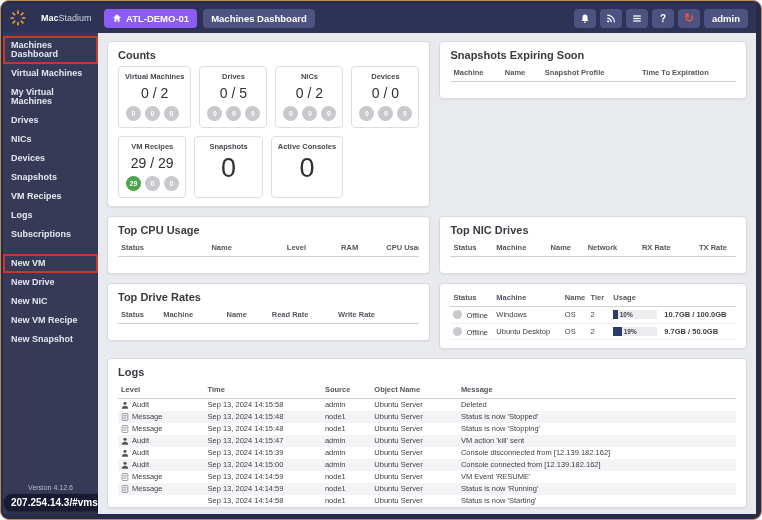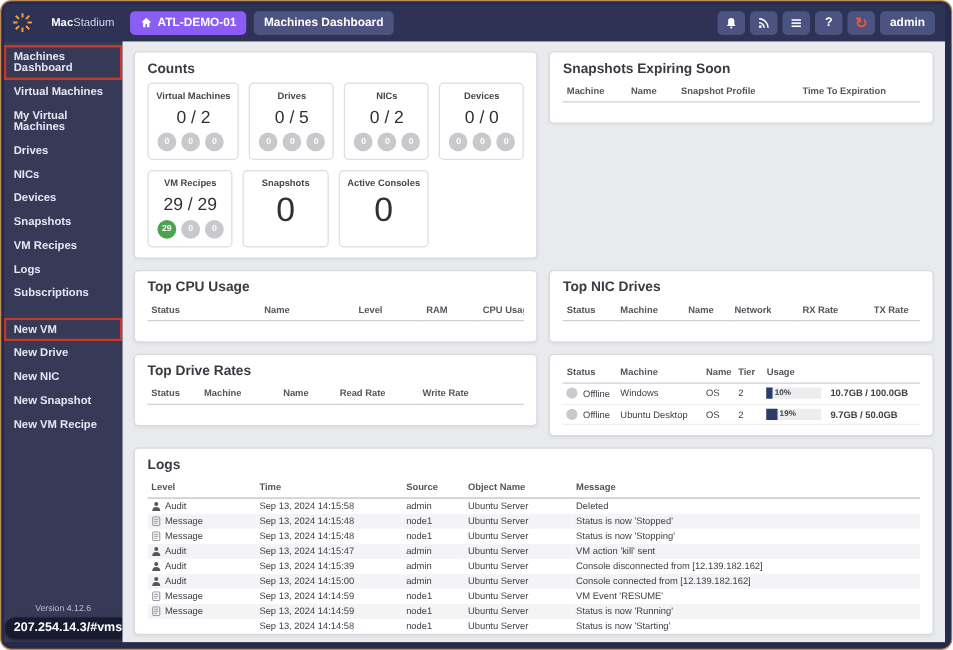--- a/index.html
+++ b/index.html
@@ -163,23 +163,23 @@
 
      </nav>
      <nav class="side-actions">
 
          <div class="nav-item hl">New VM</div>
 
          <div class="nav-item">New Drive</div>
 
          <div class="nav-item">New NIC</div>
 
+         <div class="nav-item">New VM Recipe</div>
+
          <div class="nav-item">New Snapshot</div>
-
-         <div class="nav-item">New VM Recipe</div>
 
      </nav>
      <div class="sb-version">Version 4.12.6</div>
      <div class="addr-pill">207.254.14.3/#vms</div>
    </div>
 
    <div class="main">
     <div class="grid">
 
      <div class="panel">

